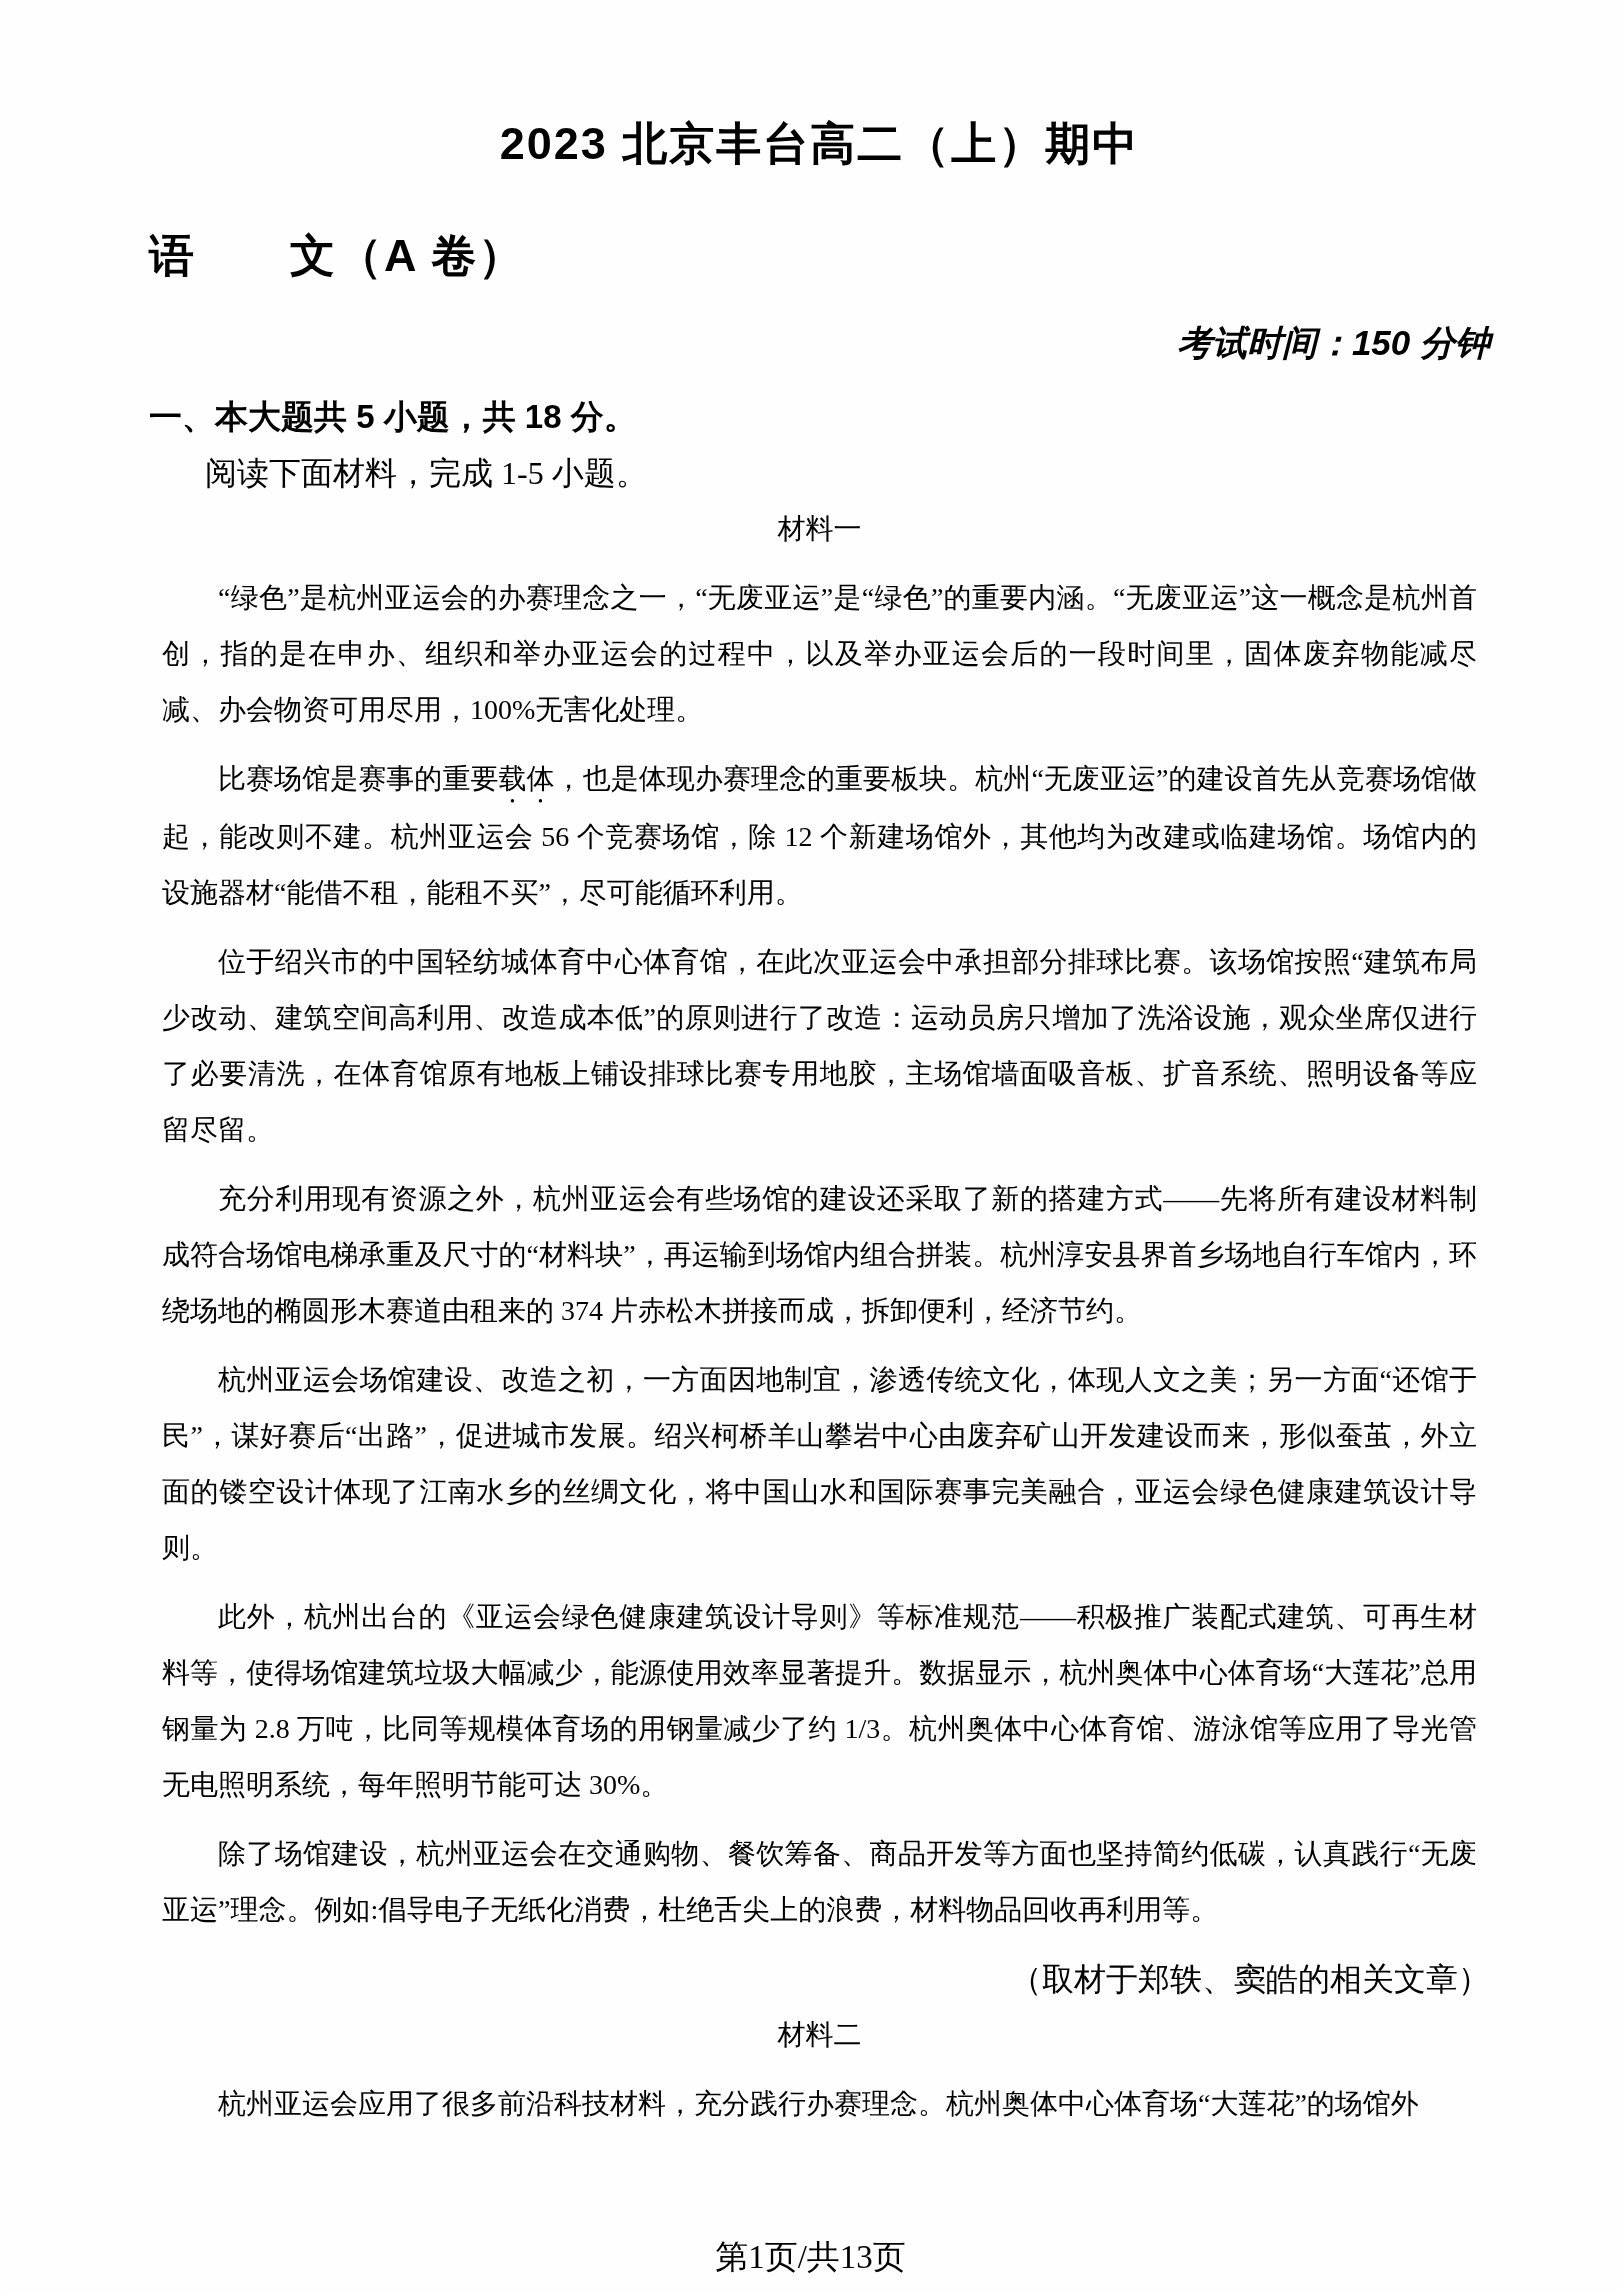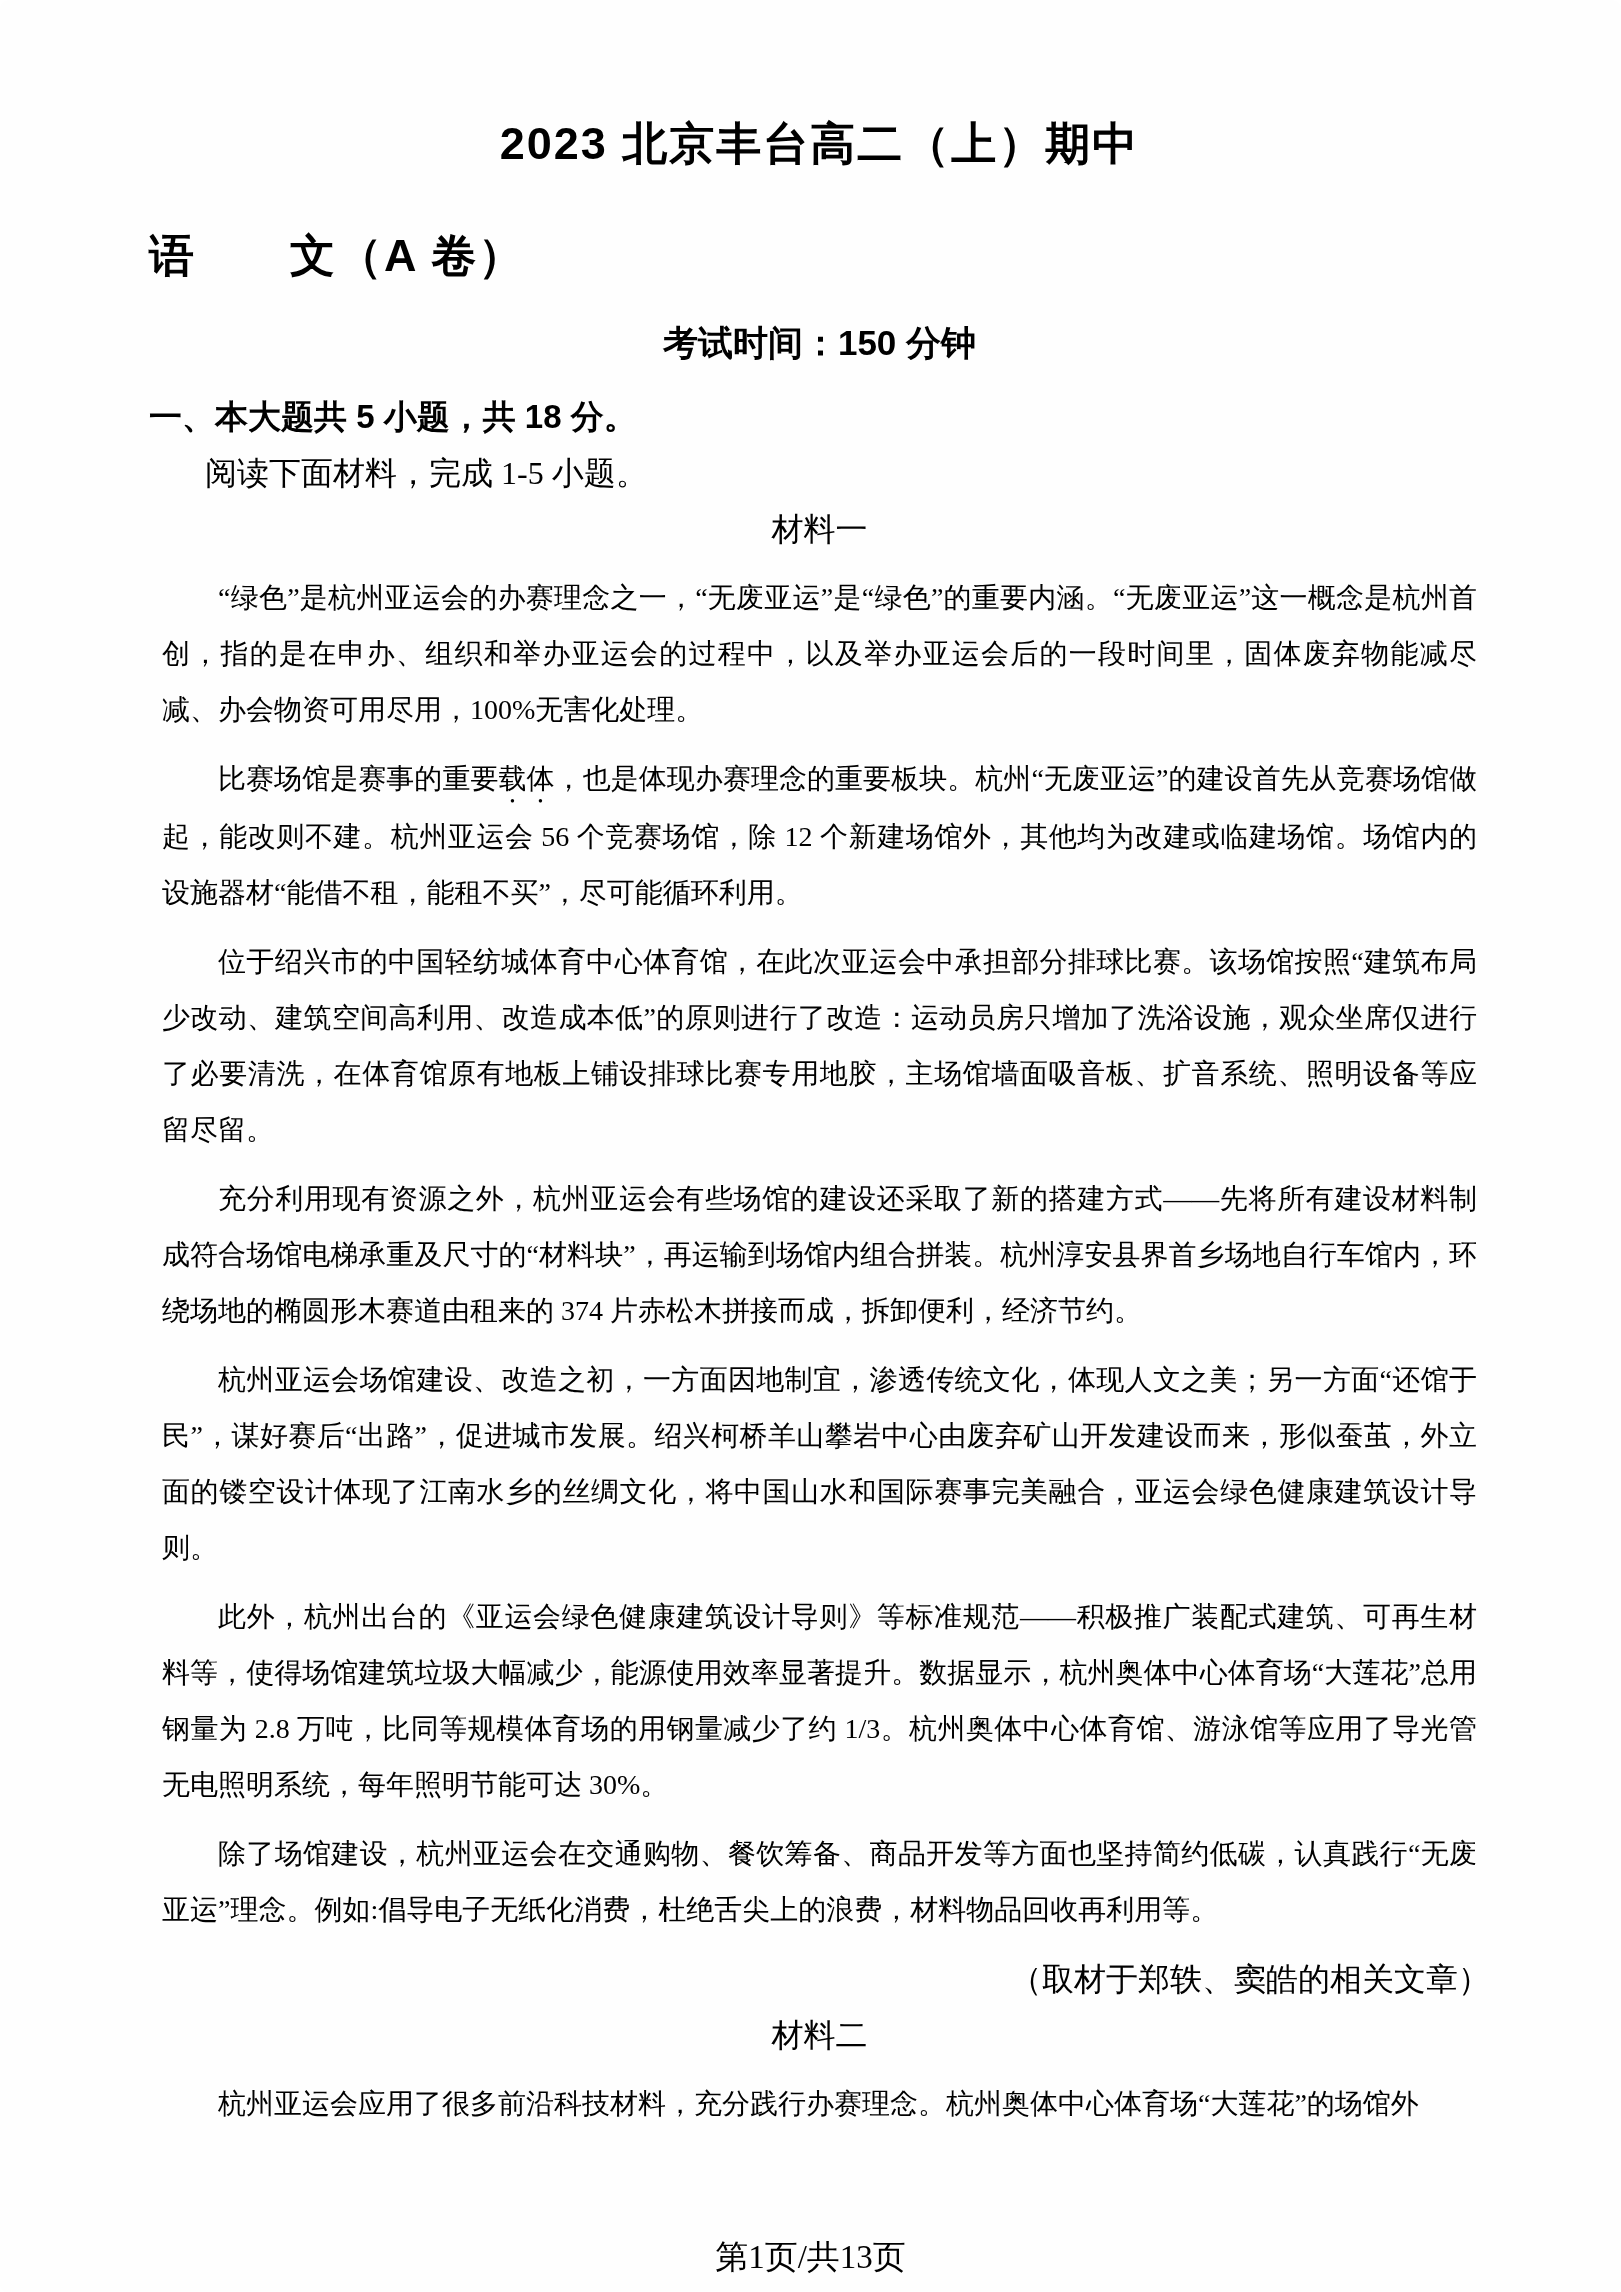--- a/index.html
+++ b/index.html
@@ -36,39 +36,40 @@
     line-height: 55px;
     text-align: left;
     letter-spacing: 2px;
   }
   .exam-time {
     margin: 37px 0 0 0;
     font-family: "Liberation Sans", "DejaVu Sans", sans-serif;
     font-weight: bold;
     font-size: 35px;
     line-height: 45px;
-    text-align: center;
+    text-align: right;
+    font-style: italic;
   }
   .section-heading {
     margin: 23.5px 0 0 0;
     font-family: "Liberation Sans", "DejaVu Sans", sans-serif;
     font-weight: bold;
     font-size: 33px;
     line-height: 56px;
     text-align: left;
   }
   .instruction {
     margin: 0;
     font-size: 32px;
     line-height: 56px;
     text-indent: 56px;
   }
   .material-label {
     margin: 0;
-    font-size: 32px;
+    font-size: 28px;
     line-height: 56px;
     text-align: center;
   }
   .para {
     margin: 13px;
     font-size: 28px;
     line-height: 56px;
     text-indent: 56px;
     text-align: justify;
   }

